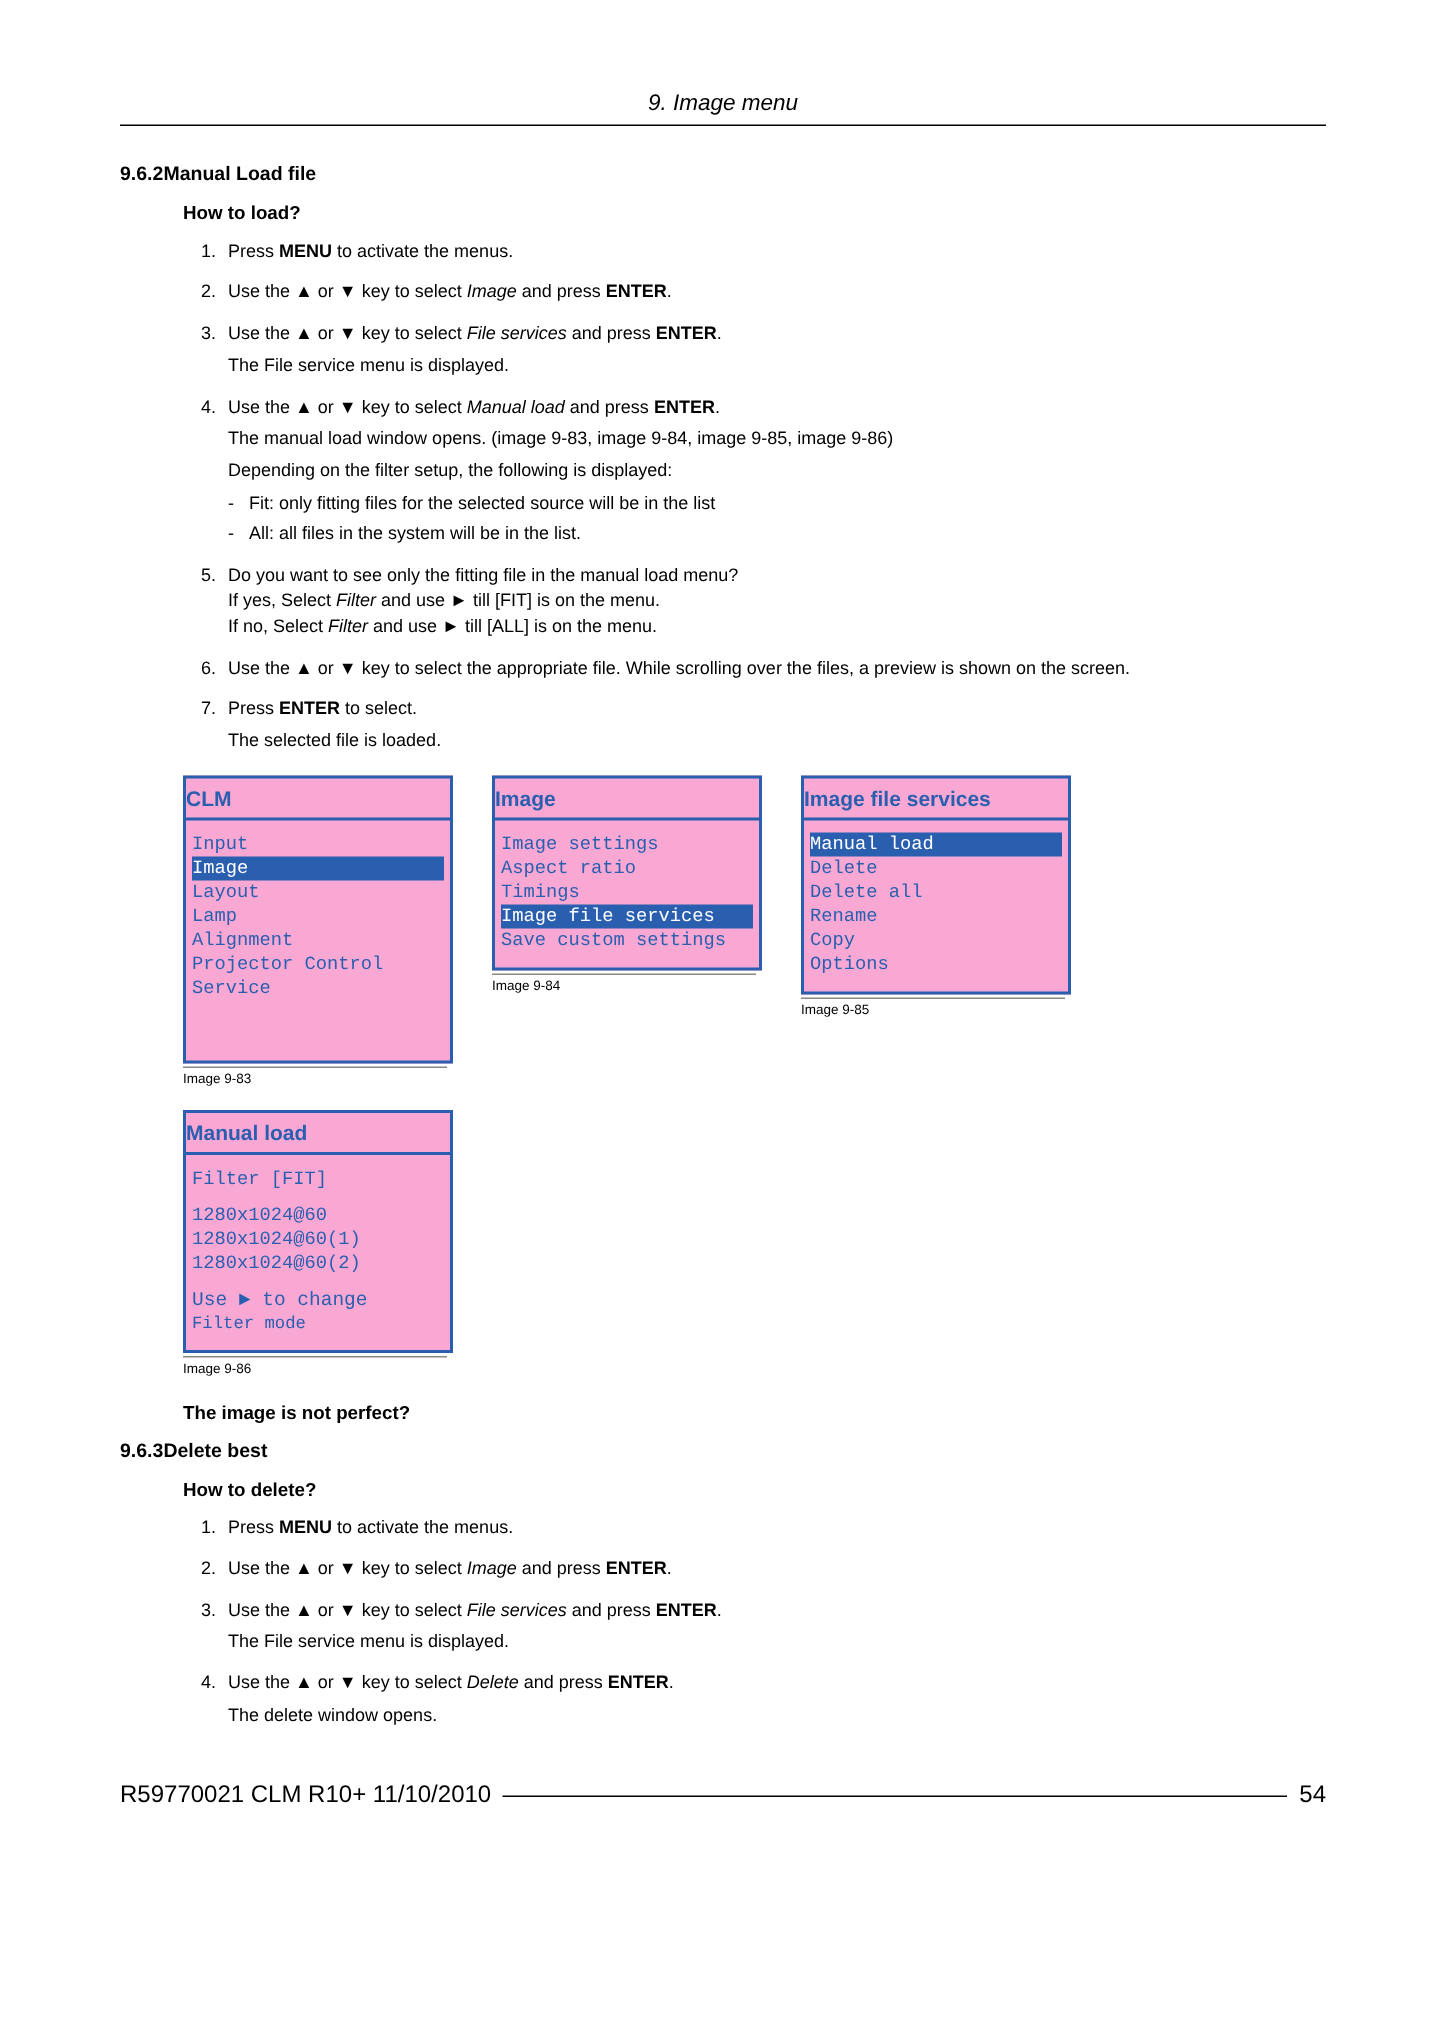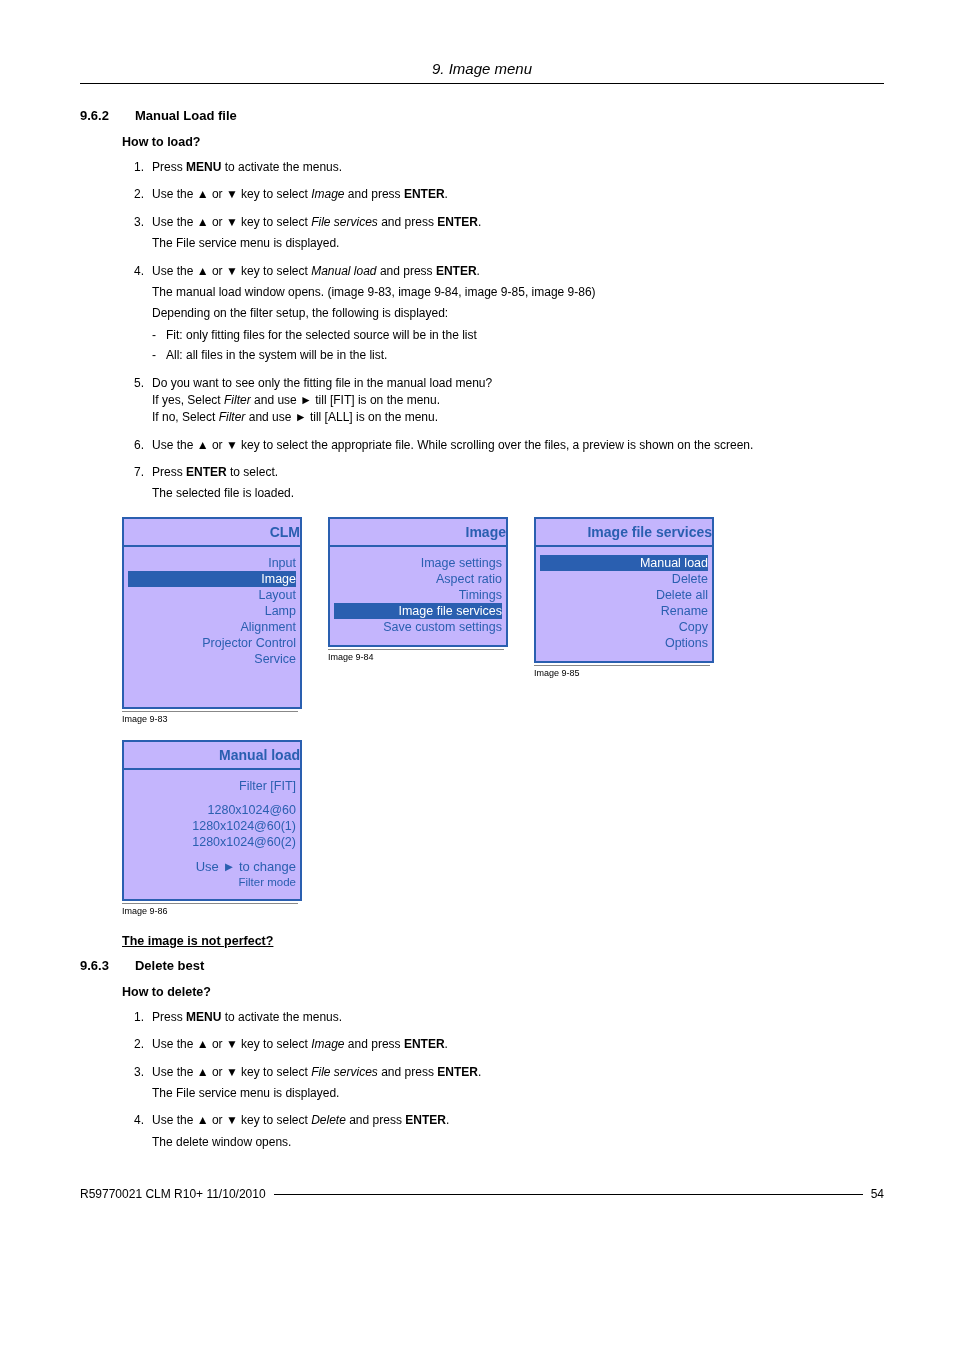--- a/index.html
+++ b/index.html
@@ -18,21 +18,20 @@
   .chapter-header {
     text-align: center;
     font-style: italic;
     font-size: 15px;
     padding-bottom: 6px;
     border-bottom: 1.5px solid #000;
     margin-bottom: 24px;
   }
   .sec-num-row {
     display: flex;
-    gap: 26px;
     font-weight: bold;
     font-size: 13px;
     margin-bottom: 12px;
   }
   .indent1 { margin-left: 42px; }
   .h-sub {
     font-weight: bold;
     font-size: 12.5px;
     margin-bottom: 10px;
   }
@@ -63,47 +62,47 @@
   .screens-row {
     display: flex;
     gap: 26px;
     margin: 10px 0 6px 42px;
     align-items: flex-start;
   }
   .screen-block { display: flex; flex-direction: column; }
   .screen {
     border: 2px solid #2a5fb0;
     width: 176px;
-    background: #c4b5fd;
-    text-align: right;
+    background: #f9a8d4;
+    text-align: left;
     color: #2a5fb0;
     font-size: 12.5px;
   }
   .screen .title {
     font-weight: bold;
     padding: 5px 0;
     border-bottom: 2px solid #2a5fb0;
     font-size: 14px;
   }
-  .screen .body { padding: 8px 4px 10px; }
+  .screen .body { padding: 8px 4px 10px; font-family: Liberation Mono, monospace; }
   .screen .item { padding: 1px 0; }
   .screen .sel { background: #2a5fb0; color: #fff; }
   .cap {
     font-size: 9px;
     margin-top: 2px;
     color: #000;
     border-top: 0.5px solid #888;
     padding-top: 2px;
     width: 176px;
   }
   .footer {
     display: flex;
     align-items: center;
     margin-top: 36px;
-    font-size: 12px;
+    font-size: 16px;
   }
   .footer .line {
     flex: 1;
     border-top: 0.8px solid #000;
     margin: 0 8px;
   }
   .screen.tall { min-height: 188px; }
   .para { margin: 0 0 10px 0; line-height: 1.45; }
 </style>
 </head>
@@ -213,21 +212,21 @@
             </div>
           <div style="height:8px"></div>
           <div class="item" style="font-size:13px">Use ► to change</div>
           <div class="item" style="font-size:11.5px">Filter mode</div>
         </div>
       </div>
       <div class="cap">Image 9-86</div>
     </div>
   </div>
 
-  <div class="indent1" style="margin-top:18px;text-decoration:underline;">
+  <div class="indent1" style="margin-top:18px;">
     <div class="h-sub">The image is not perfect?</div>
   </div>
 
   <div class="sec-num-row">
     <span>9.6.3</span>
     <span>Delete best</span>
   </div>
 
   <div class="indent1">
     <div class="h-sub">How to delete?</div>

